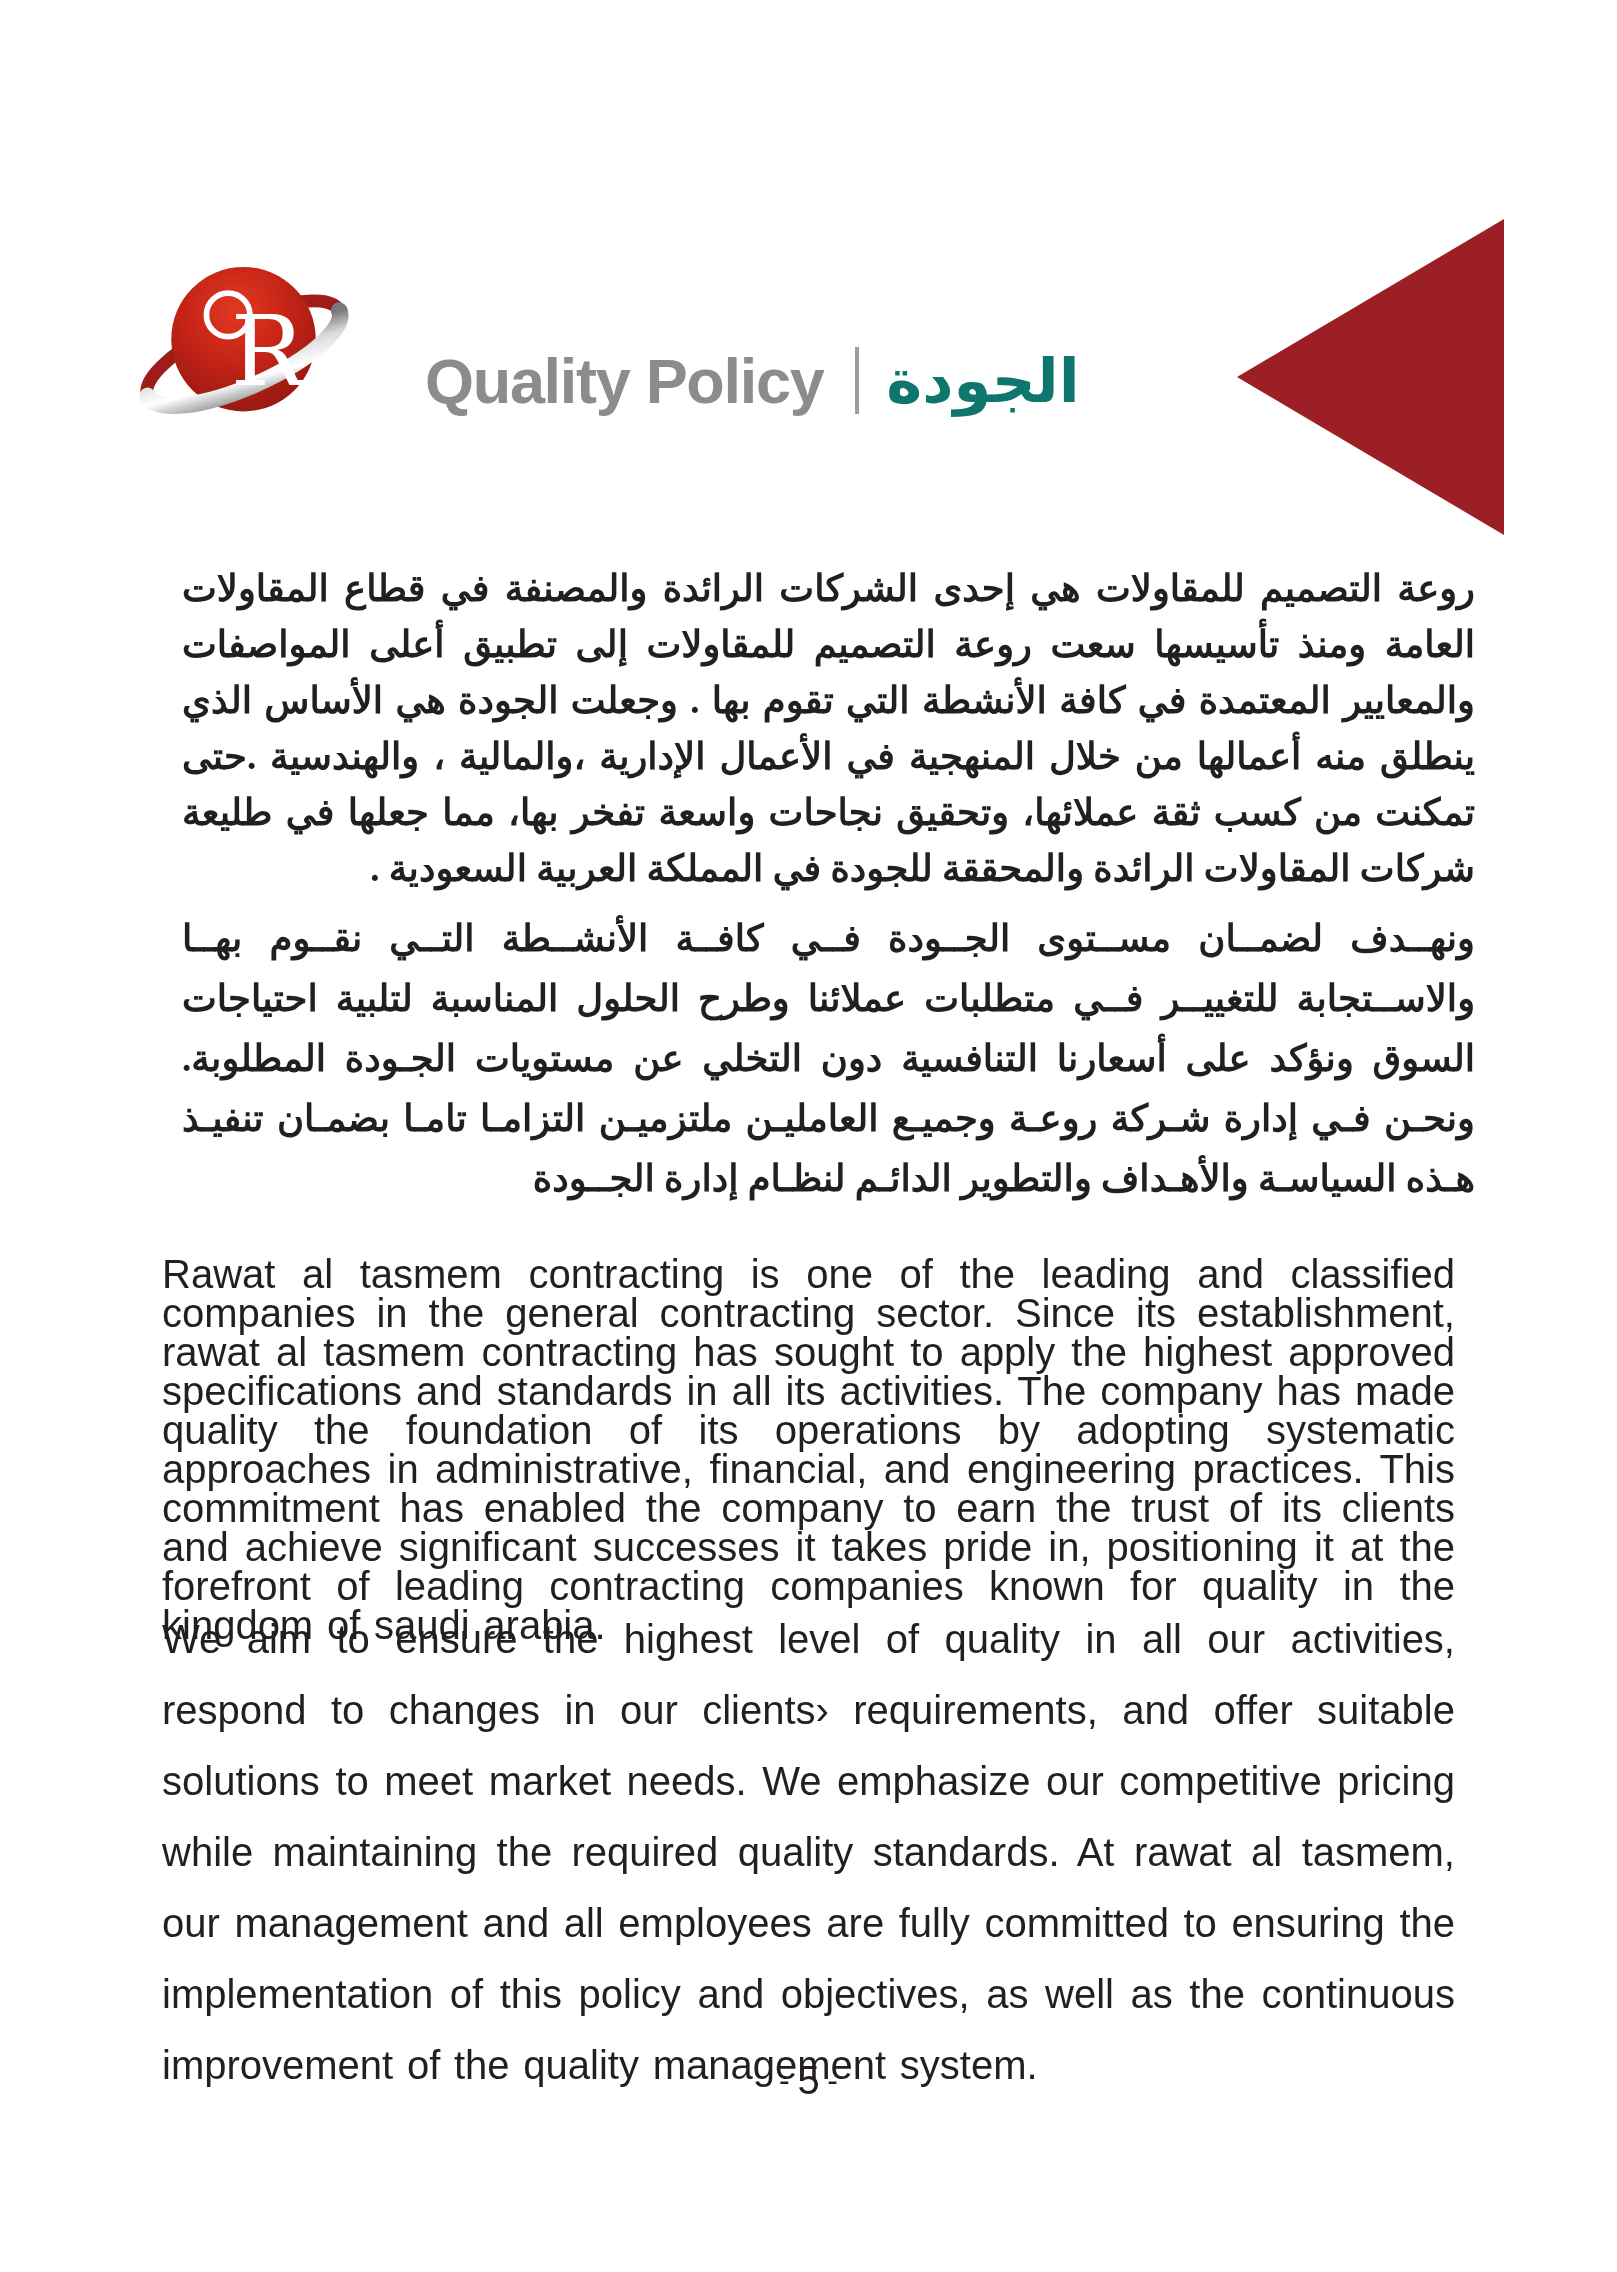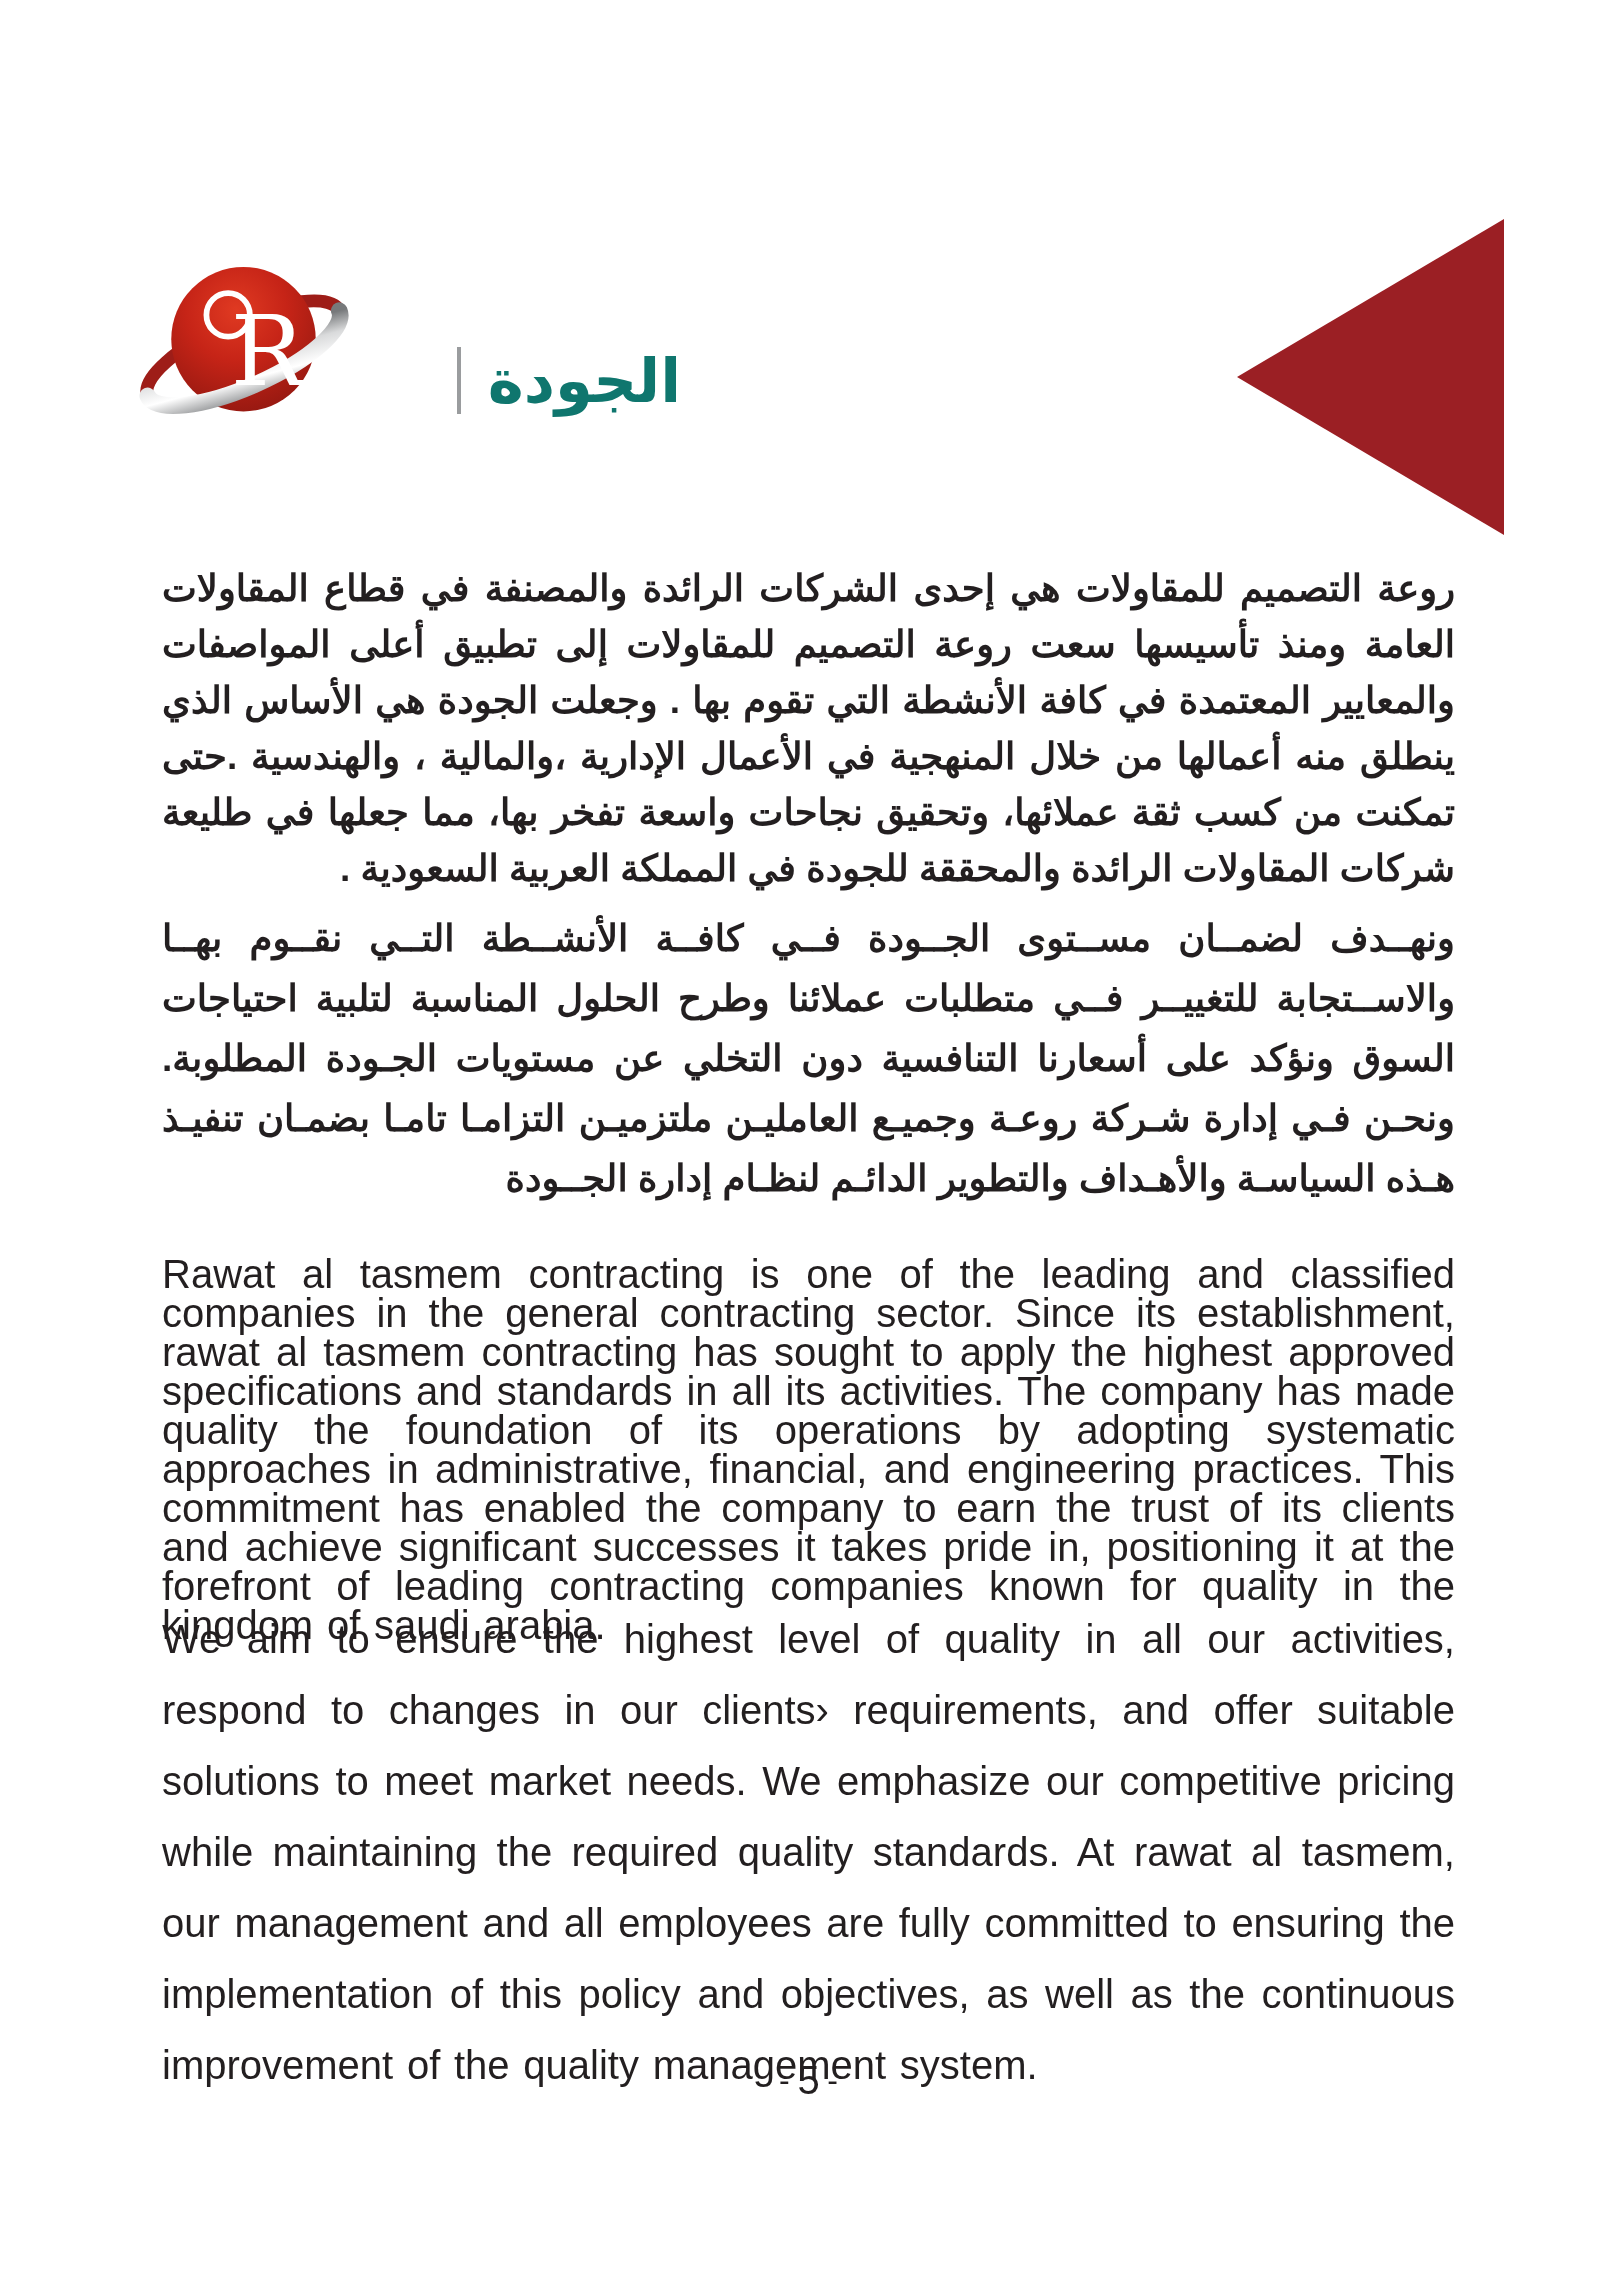--- a/index.html
+++ b/index.html
@@ -71,23 +71,24 @@
   .para {
     position: absolute;
     left: 162px;
     width: 1293px;
     margin: 0;
     color: #231f20;
   }
   .ar {
     direction: rtl;
     text-align: justify;
-    font-family: Liberation Sans, sans-serif;
+    font-family: Liberation Serif, serif;
     font-weight: bold;
     font-size: 37px;
+    margin-left: 20px;
   }
   .ar-p1 { top: 561px;  line-height: 56px; }
   .ar-p2 { top: 909px; line-height: 60px; }
 
   .en {
     direction: ltr;
     text-align: justify;
     font-family: "Liberation Sans", sans-serif;
     font-weight: normal;
     font-size: 40px;
@@ -142,20 +143,21 @@
       <g transform="rotate(-24 176 152)">
         <path d="M 12 152 A 164 52 0 0 0 340 152" fill="none" stroke="url(#ringG)" stroke-width="26" stroke-linecap="round"></path>
       </g>
 
       <circle cx="152" cy="92" r="34" fill="none" stroke="#FFFFFF" stroke-width="9"></circle>
       <text x="156" y="202" font-family="DejaVu Serif, serif" font-size="152" fill="#FFFFFF">R</text>
     </svg>
   </div>
 
   <div class="title-row">
+    <span class="title-en">Quality Policy</span>
     <span class="title-sep"></span>
     <span class="title-ar">الجودة</span>
   </div>
 
   <div class="accent-triangle"></div>
 
   <p class="para ar ar-p1">روعة التصميم للمقاولات هي إحدى الشركات الرائدة والمصنفة في قطاع المقاولات العامة ومنذ تأسيسها سعت روعة التصميم للمقاولات إلى تطبيق أعلى المواصفات والمعايير المعتمدة في كافة الأنشطة التي تقوم بها . وجعلت الجودة هي الأساس الذي ينطلق منه أعمالها من خلال المنهجية في الأعمال الإدارية ،والمالية ، والهندسية .حتى تمكنت من كسب ثقة عملائها، وتحقيق نجاحات واسعة تفخر بها، مما جعلها في طليعة شركات المقاولات الرائدة والمحققة للجودة في المملكة العربية السعودية .</p>
   <p class="para ar ar-p2">ونهــدف لضمــان مســتوى الجــودة فــي كافــة الأنشــطة التــي نقــوم بهــا والاســتجابة للتغييــر فــي متطلبات عملائنا وطرح الحلول المناسبة لتلبية احتياجات السوق ونؤكد على أسعارنا التنافسية دون التخلي عن مستويات الجـودة المطلوبة. ونحـن فـي إدارة شـركة روعـة وجميـع العامليـن ملتزميـن التزامـا تامـا بضمـان تنفيـذ هـذه السياسـة والأهـداف والتطوير الدائـم لنظـام إدارة الجــودة</p>
   <p class="para en en-p1">Rawat al tasmem contracting is one of the leading and classified companies in the general contracting sector. Since its establishment, rawat al tasmem contracting has sought to apply the highest approved specifications and standards in all its activities. The company has made quality the foundation of its operations by adopting systematic approaches in administrative, financial, and engineering practices. This commitment has enabled the company to earn the trust of its clients and achieve significant successes it takes pride in, positioning it at the forefront of leading contracting companies known for quality in the kingdom of saudi arabia.</p>
   <p class="para en en-p2">We aim to ensure the highest level of quality in all our activities, respond to changes in our clients› requirements, and offer suitable solutions to meet market needs. We emphasize our competitive pricing while maintaining the required quality standards. At rawat al tasmem, our management and all employees are fully committed to ensuring the implementation of this policy and objectives, as well as the continuous improvement of the quality management system.</p>

